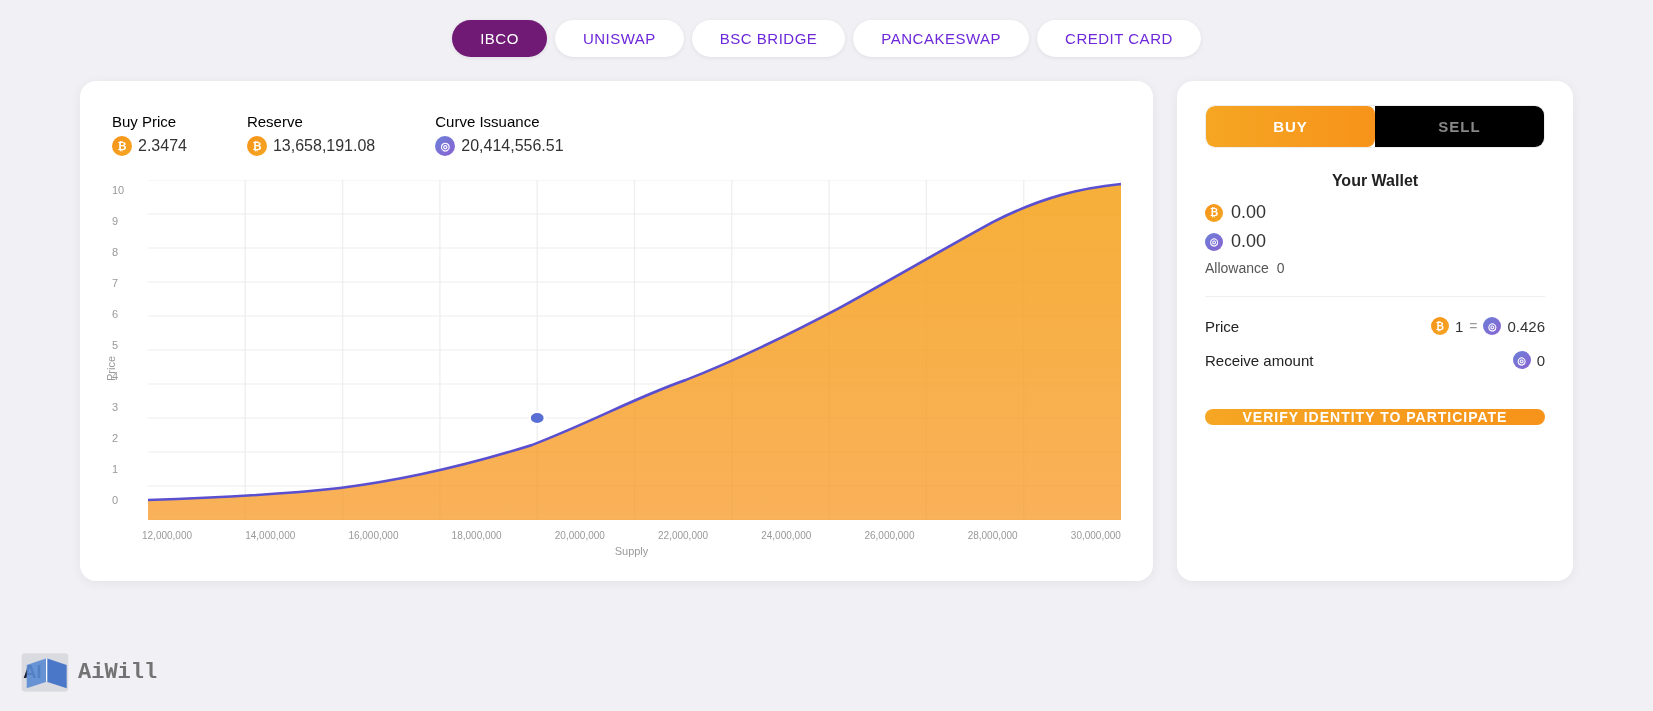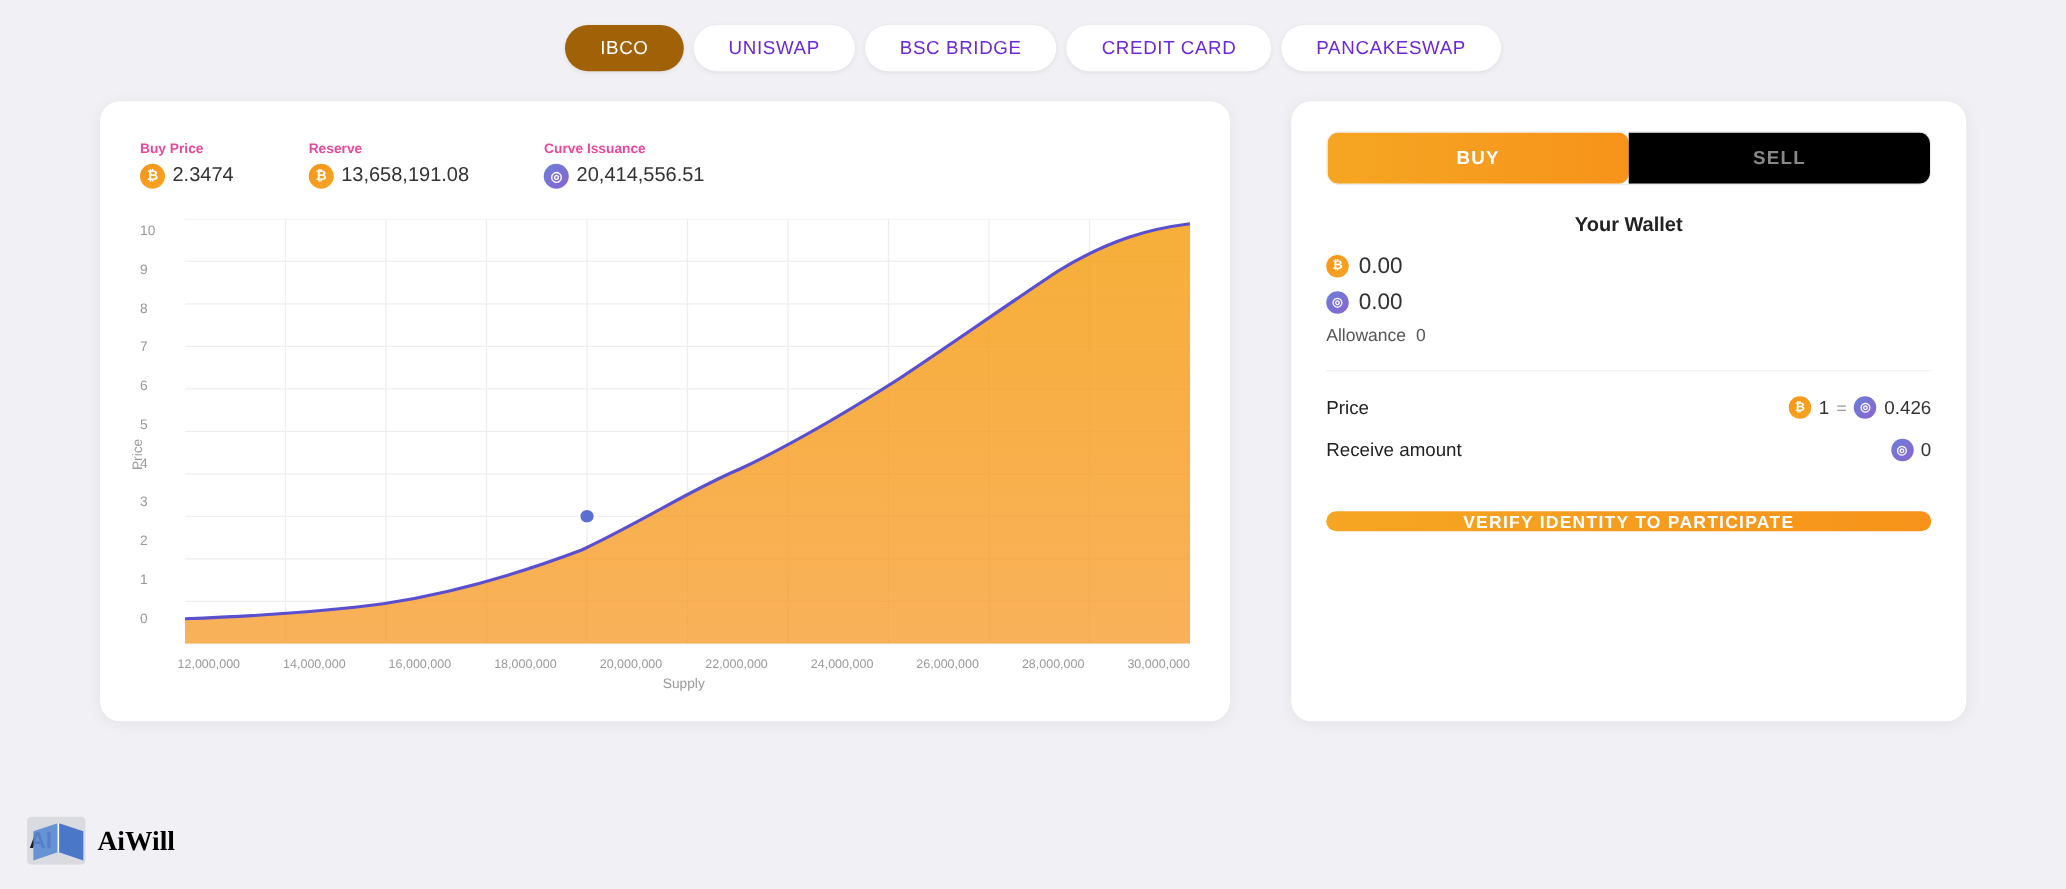--- a/index.html
+++ b/index.html
@@ -26,21 +26,21 @@
       border: none;
       cursor: pointer;
       font-size: 15px;
       font-weight: 500;
       letter-spacing: 0.5px;
       background: white;
       color: #6d28d9;
       box-shadow: 0 1px 4px rgba(0,0,0,0.08);
     }
     .nav-tab.active {
-      background: #a16207;
+      background: #701a75;
       color: white;
     }
 
     .main-content {
       display: flex;
       gap: 24px;
       padding: 0 80px;
       margin-top: 8px;
     }
 
@@ -52,23 +52,23 @@
       box-shadow: 0 2px 12px rgba(0,0,0,0.06);
     }
 
     .chart-stats {
       display: flex;
       gap: 60px;
       margin-bottom: 24px;
     }
 
     .stat-item label {
-      font-size: 11px;
-      font-weight: 700;
-      color: #ec4899;
+      font-size: 15px;
+      font-weight: 400;
+      color: #000000;
       display: block;
       margin-bottom: 6px;
     }
 
     .stat-value {
       display: flex;
       align-items: center;
       gap: 6px;
       font-size: 16px;
       font-weight: 500;
@@ -146,26 +146,25 @@
     .x-axis-title {
       text-align: center;
       font-size: 11px;
       color: #999;
       margin-top: 4px;
       margin-left: 30px;
     }
 
     
     .right-panel {
-      width: 540px;
+      width: 396px;
       background: white;
       border-radius: 16px;
       padding: 24px 28px;
       box-shadow: 0 2px 12px rgba(0,0,0,0.06);
-      margin-left: 25px;
     }
 
     .buy-sell-tabs {
       display: flex;
       margin-bottom: 24px;
       border-radius: 10px;
       overflow: hidden;
       border: 1px solid #eee;
     }
 
@@ -265,22 +264,22 @@
       bottom: 16px;
       left: 20px;
       display: flex;
       align-items: center;
       gap: 8px;
     }
 
     .logo-text {
       font-size: 22px;
       font-weight: 700;
-      color: #000000;
-      font-family: Liberation Serif, serif;
+      color: #737373;
+      font-family: Liberation Mono, monospace;
     }
 
     .logo-icon {
       width: 50px;
       height: 45px;
     }
 
     
     .coin-sm {
       width: 18px;
@@ -294,22 +293,22 @@
       color: white;
     }
   </style>
 </head>
 <body>
 
 <nav class="top-nav">
   <button class="nav-tab active">IBCO</button>
   <button class="nav-tab">UNISWAP</button>
   <button class="nav-tab">BSC BRIDGE</button>
+  <button class="nav-tab">PANCAKESWAP</button>
   <button class="nav-tab">CREDIT CARD</button>
-  <button class="nav-tab">PANCAKESWAP</button>
 </nav>
 
 <div class="main-content">
 
   <div class="chart-card">
 
     <div class="chart-stats">
       <div class="stat-item">
         <label>Buy Price</label>
         <div class="stat-value">

